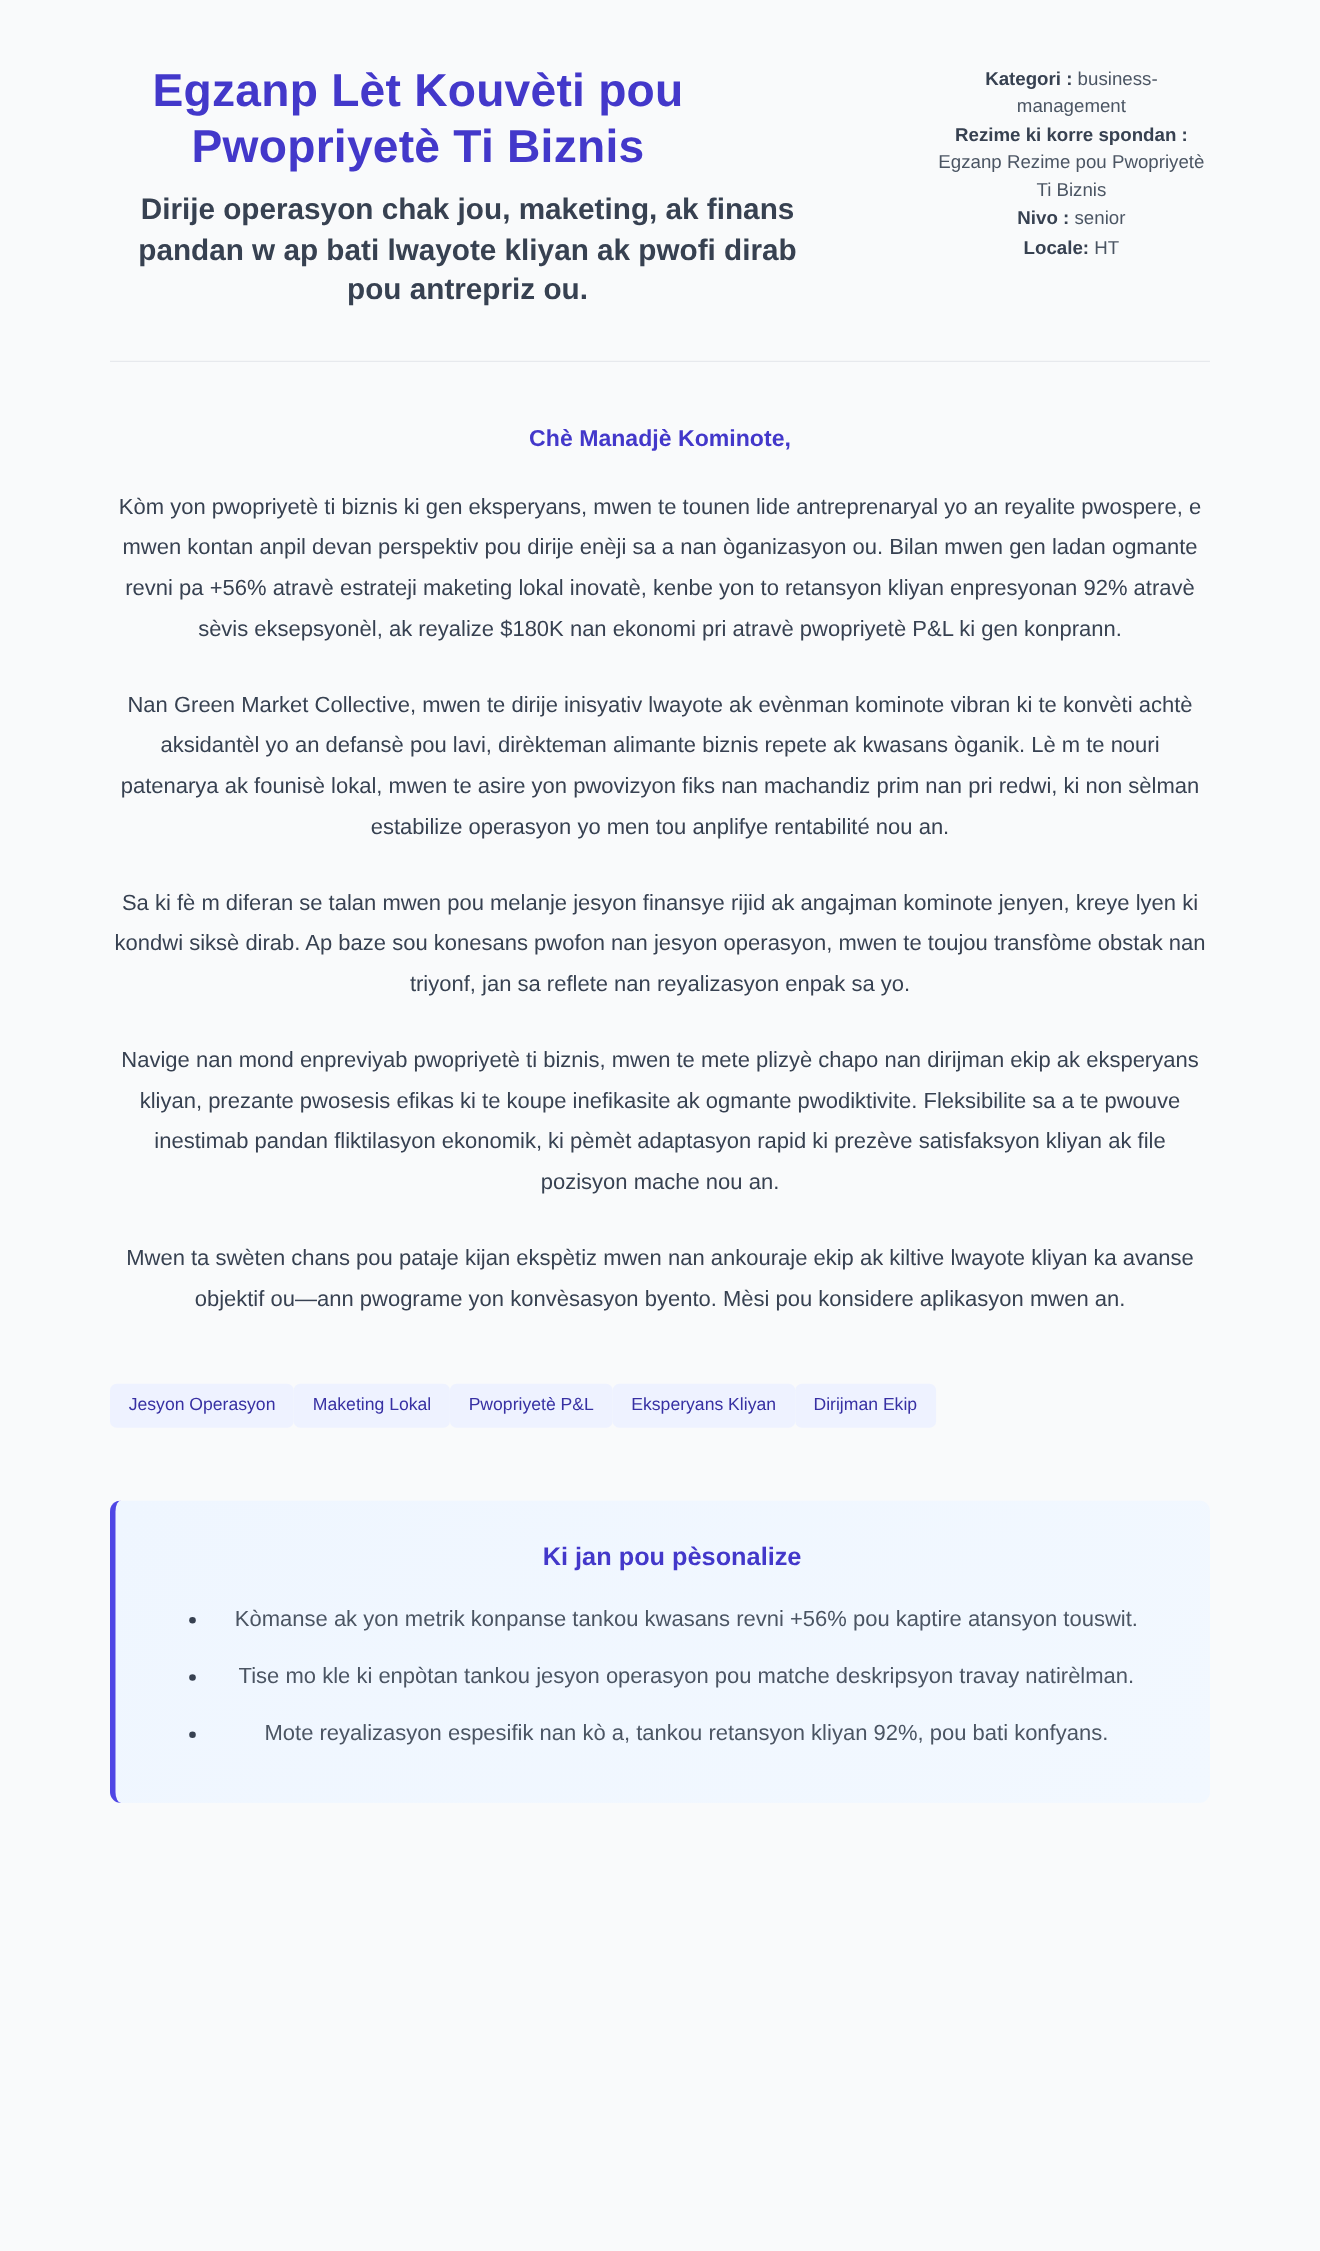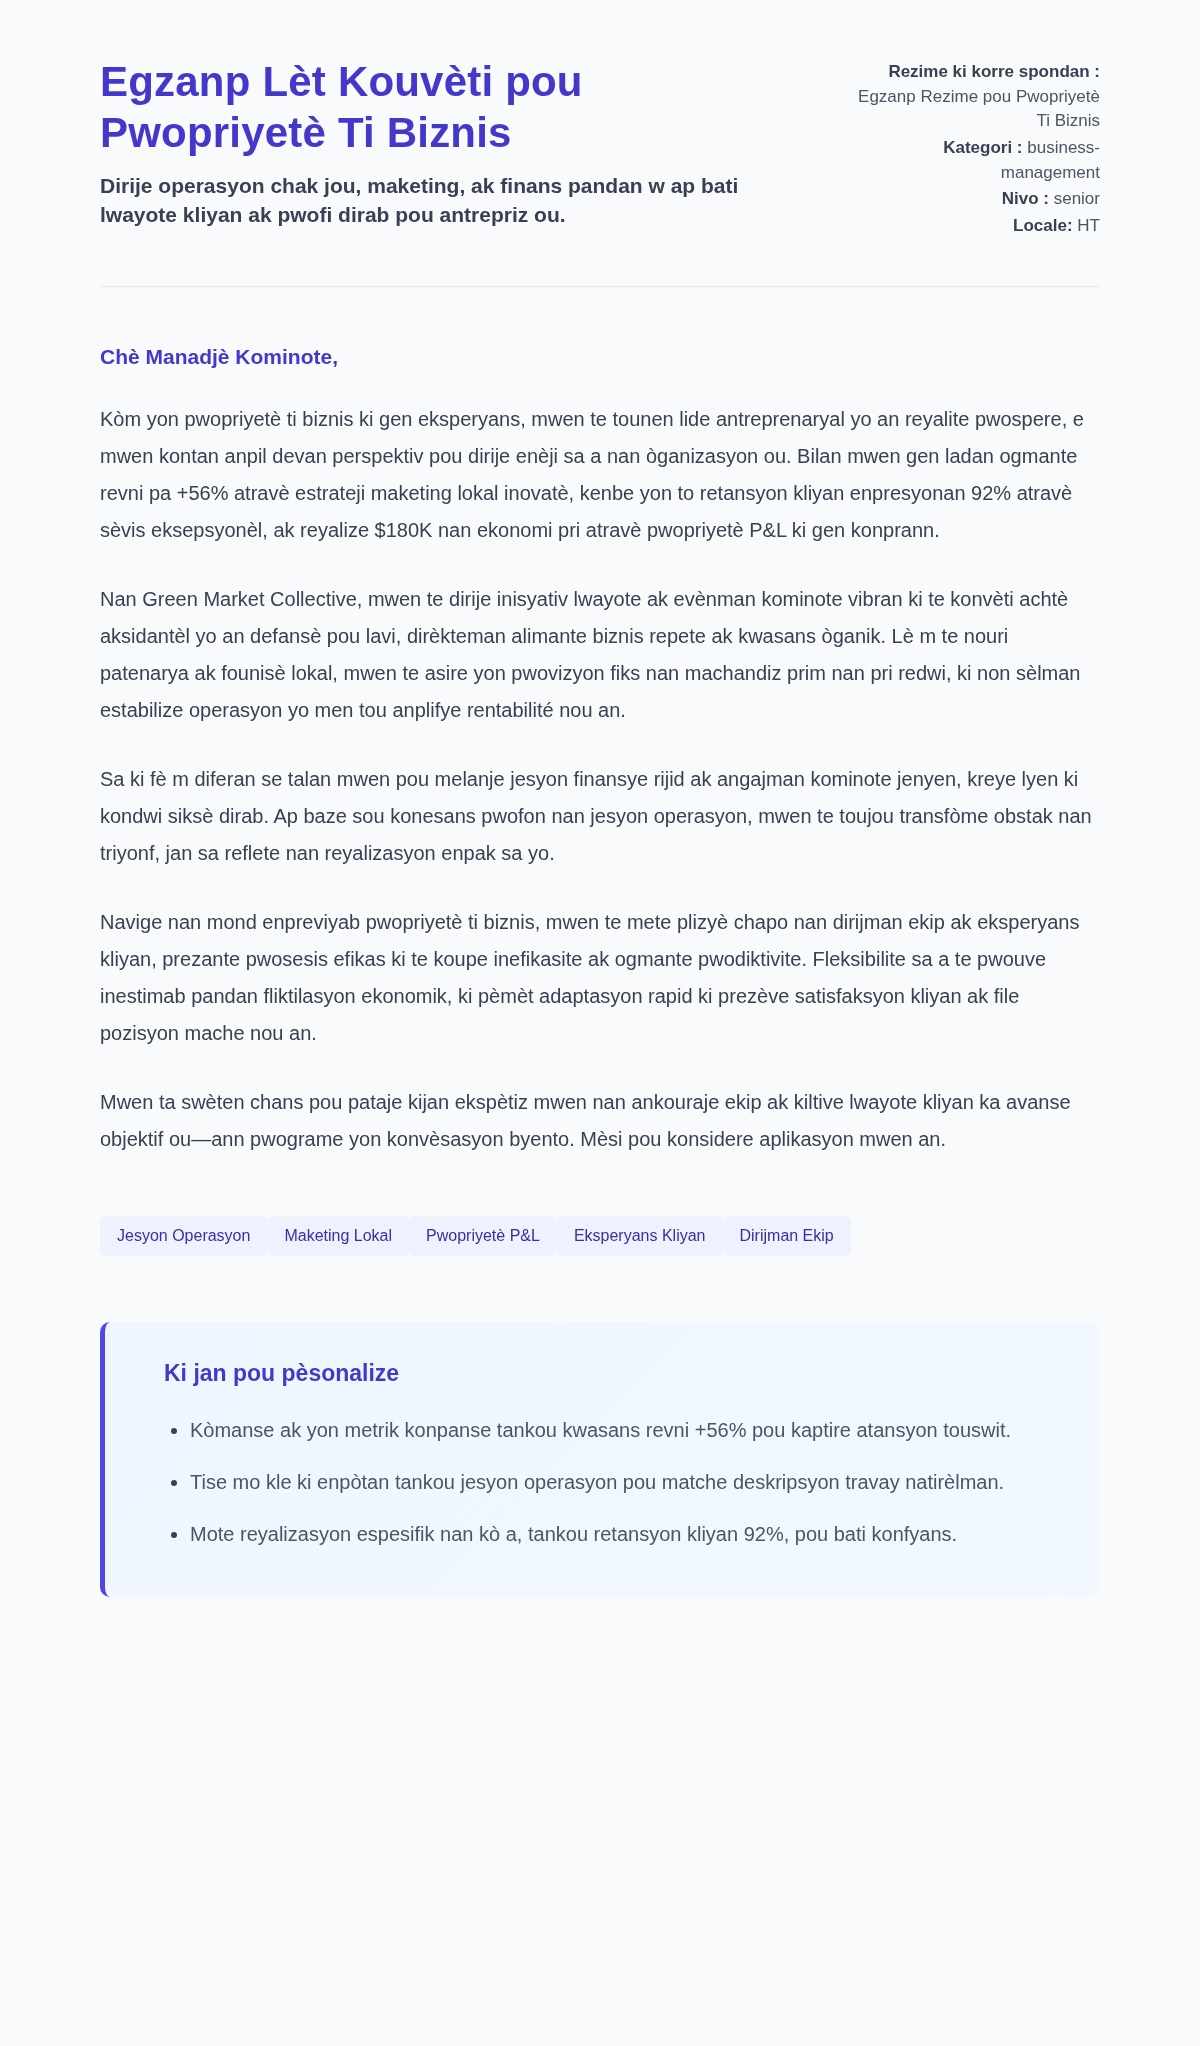--- a/index.html
+++ b/index.html
@@ -7,21 +7,21 @@
     --accent: #4338ca;
     --accent-border: #4f46e5;
     --body-text: #374151;
     --muted-text: #4b5563;
     --tag-bg: #eef2ff;
     --tag-text: #3730a3;
     --tips-bg: #eff6ff;
     --divider: #e5e7eb;
     --page-bg: #f9fafb;
   }
-  * { margin: 0; padding: 0; box-sizing: border-box; }
+  * { margin: 0; padding: 0; box-sizing: border-box; text-align: center; }
   html, body {
     background: var(--page-bg);
     font-family: "Liberation Sans", "DejaVu Sans", sans-serif;
     color: var(--body-text);
   }
   .page {
     width: 1000px;
     margin: 0 auto;
     padding: 56px 0 70px 0;
   }
@@ -37,21 +37,21 @@
   .page-title {
     color: var(--accent);
     font-size: 42px;
     font-weight: 800;
     line-height: 1.22;
     max-width: 560px;
     letter-spacing: 0.2px;
     margin-bottom: 14px;
   }
   .page-subtitle {
-    font-size: 21px;
+    font-size: 27px;
     font-weight: 700;
     line-height: 1.35;
     color: var(--body-text);
     max-width: 650px;
   }
   .meta {
     flex: 0 0 252px;
     text-align: right;
     font-size: 17px;
     line-height: 1.45;
@@ -139,26 +139,26 @@
 
 <div class="page">
 
   <header class="header">
     <div class="header-left">
       <h1 class="page-title">Egzanp Lèt Kouvèti pou Pwopriyetè Ti Biznis</h1>
       <p class="page-subtitle">Dirije operasyon chak jou, maketing, ak finans pandan w ap bati lwayote kliyan ak pwofi dirab pou antrepriz ou.</p>
     </div>
     <aside class="meta">
       <div class="meta-row">
+        <span class="meta-label">Kategori :</span>
+        <span class="meta-value">business-management</span>
+      </div>
+      <div class="meta-row">
         <span class="meta-label">Rezime ki korre spondan :</span>
         <span class="meta-value">Egzanp Rezime pou Pwopriyetè Ti Biznis</span>
-      </div>
-      <div class="meta-row">
-        <span class="meta-label">Kategori :</span>
-        <span class="meta-value">business-management</span>
       </div>
       <div class="meta-row">
         <span class="meta-label">Nivo :</span>
         <span class="meta-value">senior</span>
       </div>
       <div class="meta-row">
         <span class="meta-label">Locale:</span>
         <span class="meta-value">HT</span>
       </div>
     </aside>

